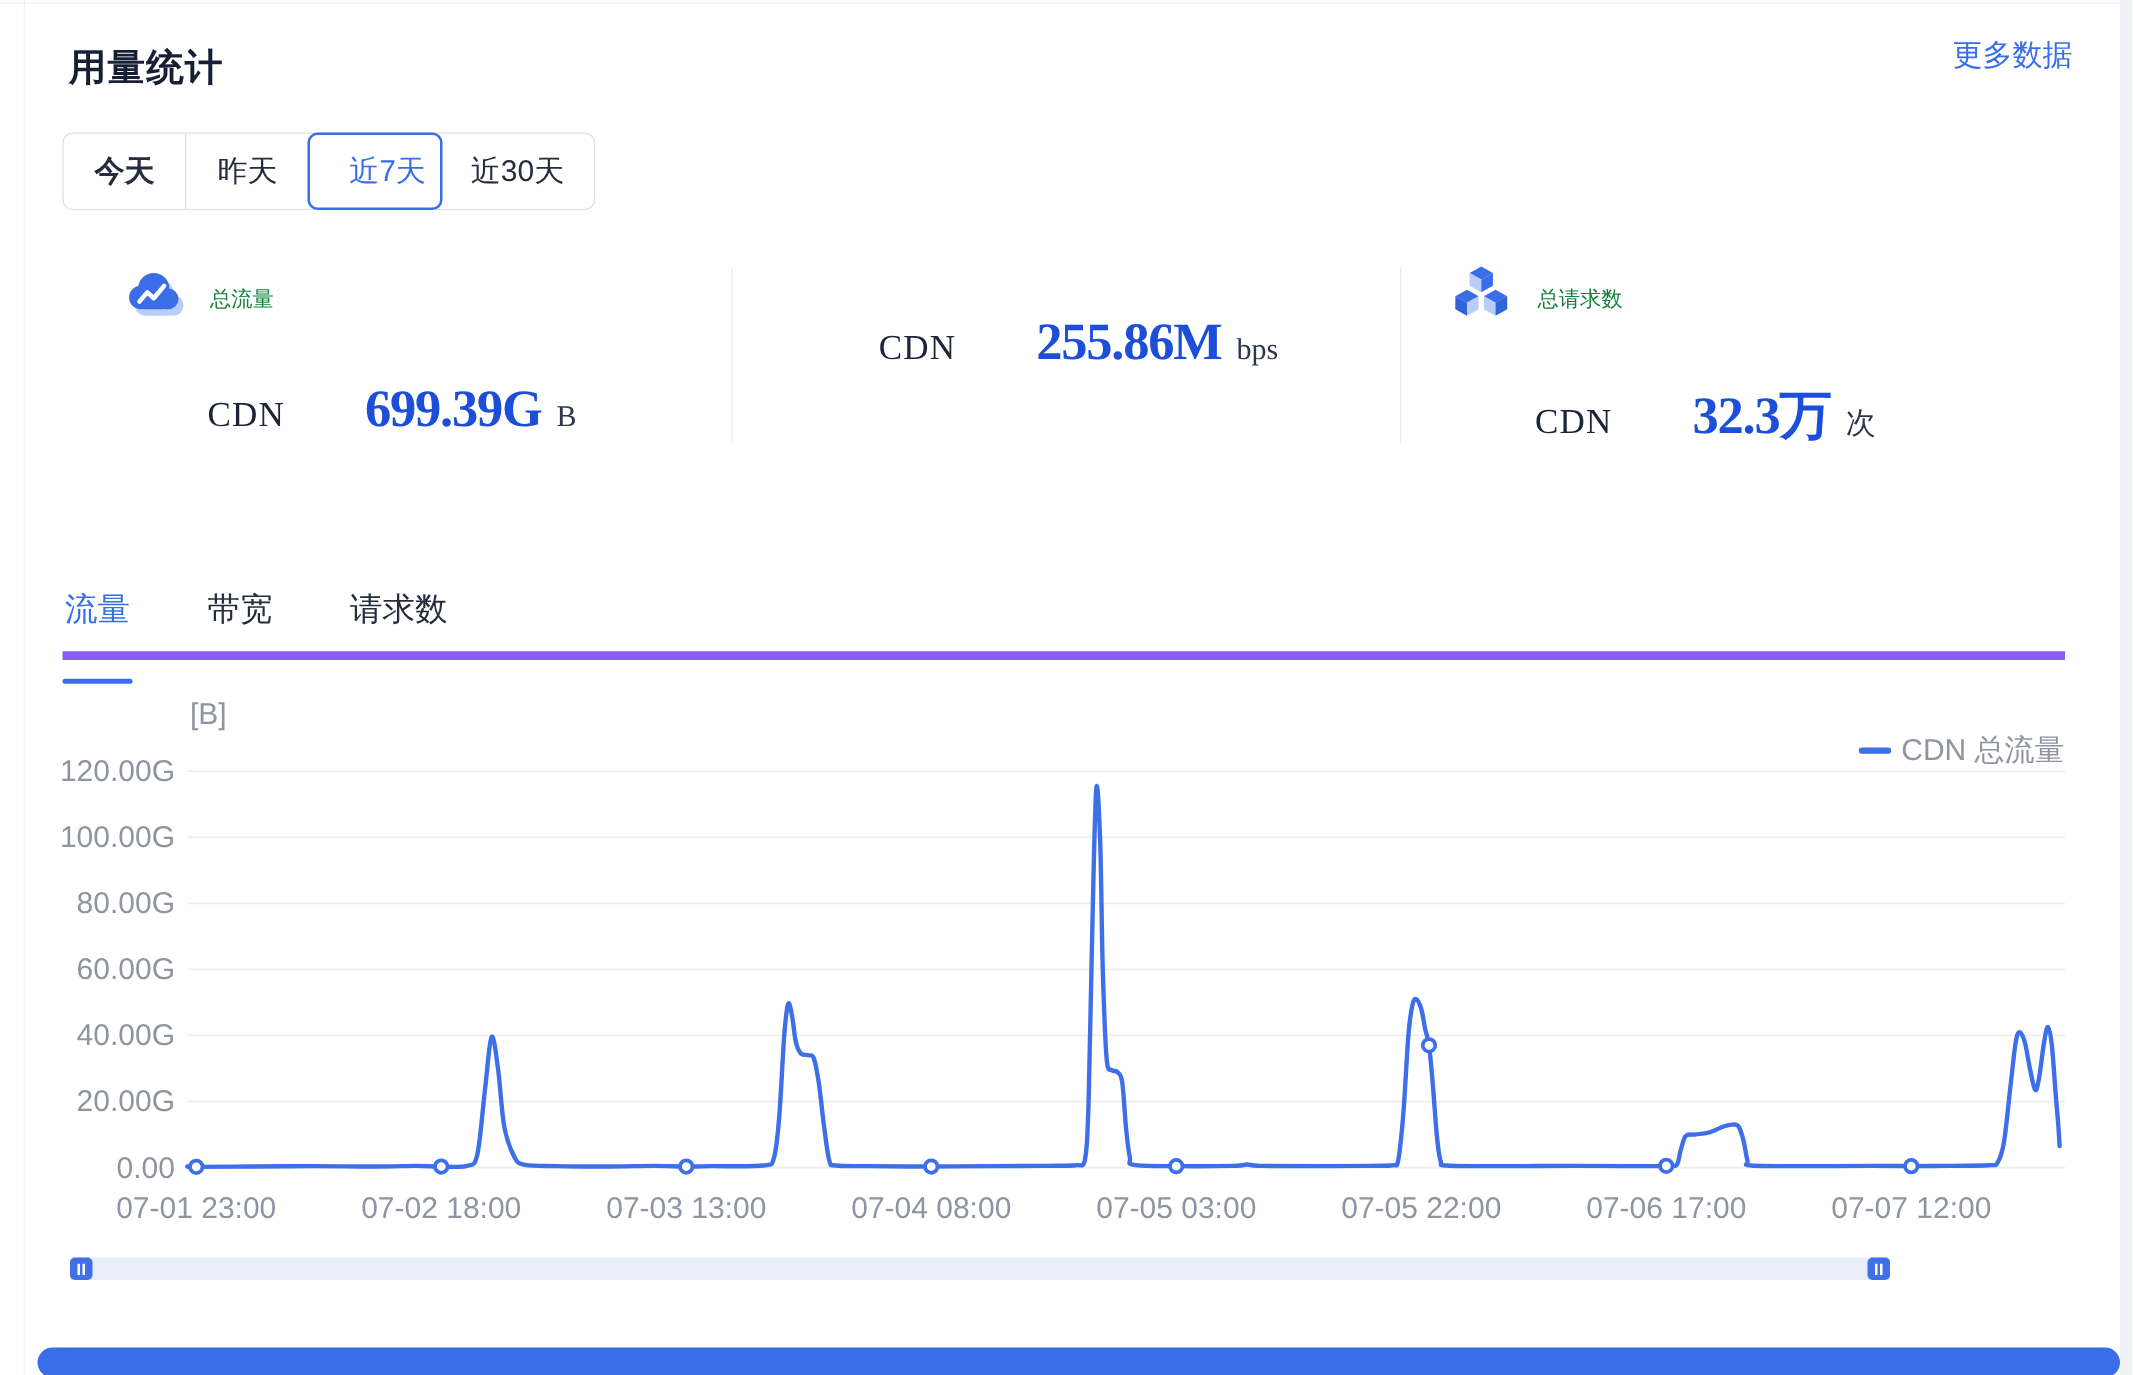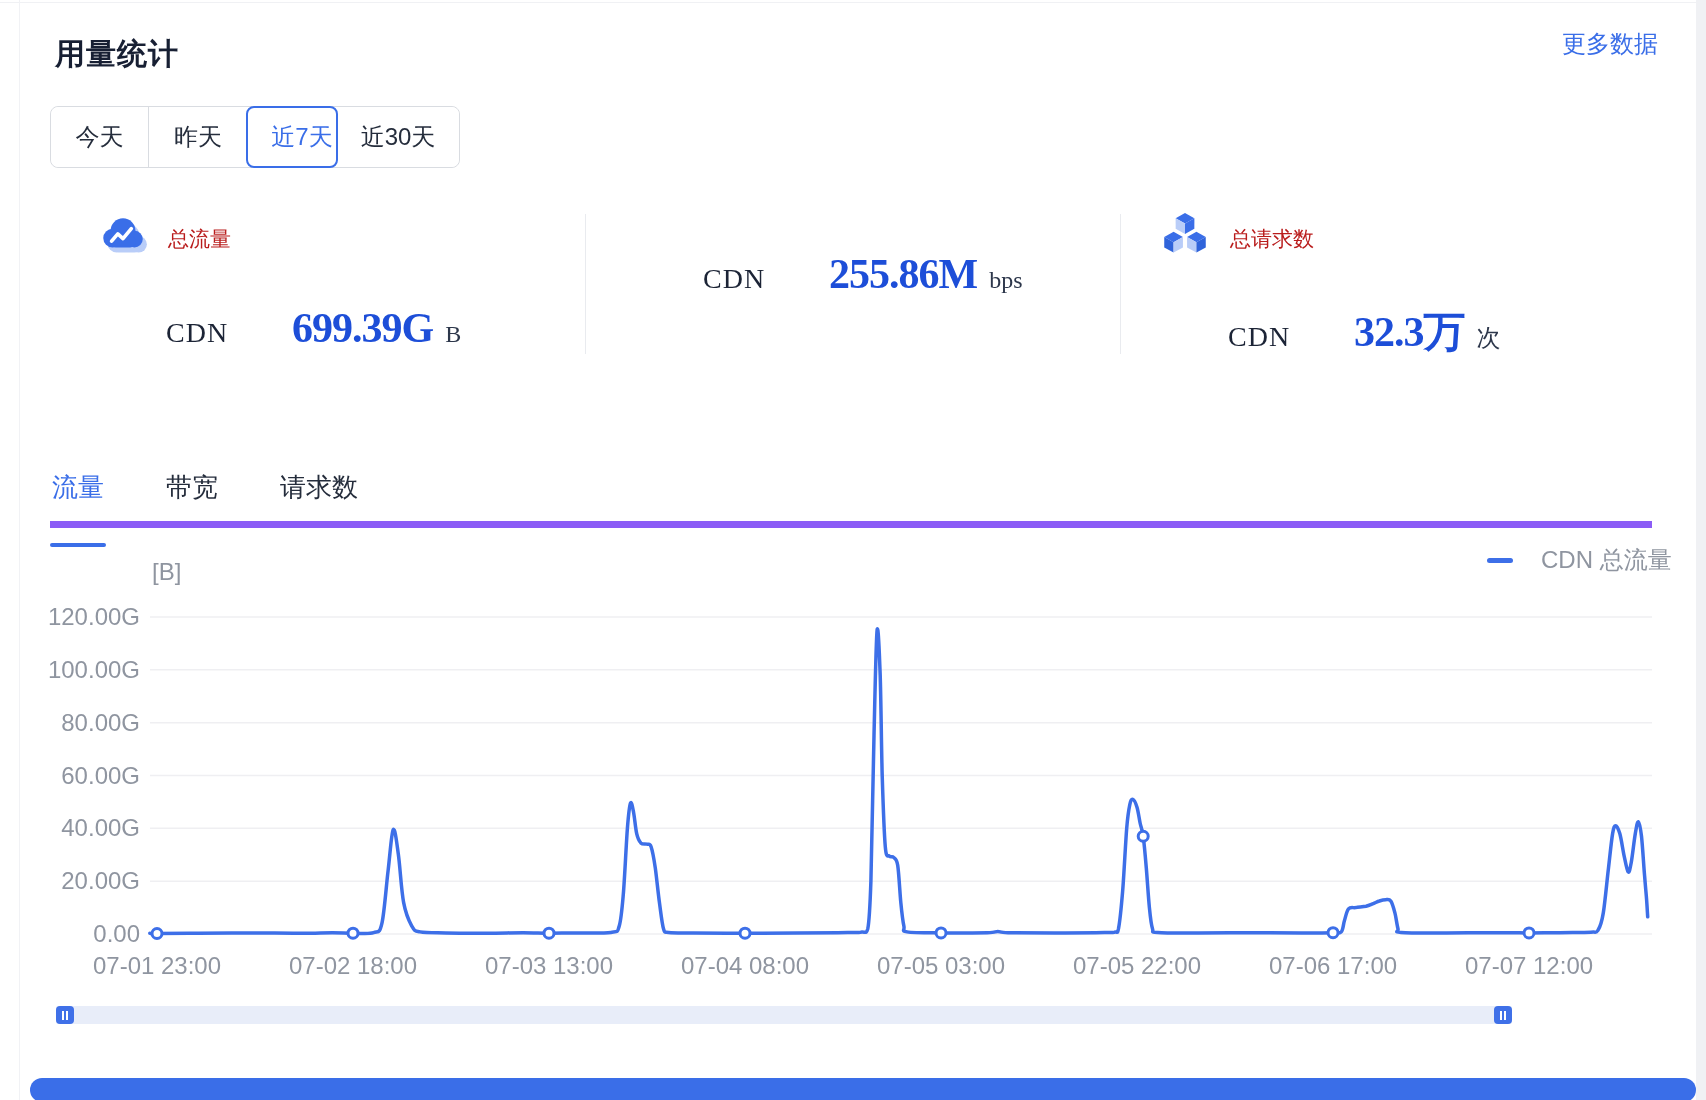--- a/index.html
+++ b/index.html
@@ -10,42 +10,42 @@
   .hairline-left { position:absolute; left:19px; top:0; width:1px; height:100%; background:#f1f2f5; }
   .v-scrollbar { position:absolute; right:0; top:0; width:10px; height:100%; background:#f0f1f4; }
 
   .page-title { position:absolute; left:55px; top:34px; font-size:30px; font-weight:bold; color:#171f33; letter-spacing:1px; }
   .more-link { position:absolute; right:48px; top:28px; font-size:24px; color:#3a6ee8; cursor:pointer; text-decoration:none; }
 
   .range-group { position:absolute; left:50px; top:106px; display:flex; height:62px; border:1px solid #d9dce1; border-radius:8px; background:#fff; }
   .range-btn { display:flex; align-items:center; justify-content:center; font-size:24px; color:#252d3c; cursor:pointer; height:100%; border-left:1px solid #d9dce1; background:#fff; }
   .range-btn:first-child { border-left:none; border-radius:8px 0 0 8px; }
   .range-btn:last-child { border-radius:0 8px 8px 0; }
-  .range-btn.w1{ width:97px; } .range-btn.w2{ width:99px; } .range-btn.w3{ width:92px;padding-left:20px; } .range-btn.w4{ width:122px;text-align:right; }
+  .range-btn.w1{ width:97px;font-weight:bold; } .range-btn.w2{ width:99px; } .range-btn.w3{ width:108px;padding-left:20px; } .range-btn.w4{ width:122px;text-align:right; }
   .range-btn.active { position:relative; border:2px solid #3a6ee8; border-radius:8px; color:#3a6ee8; margin:-1px; height:calc(100% + 2px); z-index:2; }
   .range-btn.active + .range-btn { border-left:none; }
 
   .stat-card { position:absolute; top:212px; }
   .stat-card.c1 { left:96px; } .stat-card.c2 { left:633px; } .stat-card.c3 { left:1158px; }
   .stat-head { display:flex; align-items:center; gap:18px; height:54px; }
-  .stat-label { font-size:21px; color:#b91c1c; }
+  .stat-label { font-size:17px; color:#15803d; }
   .stat-value-row { display:flex; align-items:baseline; margin-top:38px; margin-left:70px;font-family:Liberation Serif, serif; }
   .stat-prod { font-size:28px; color:#1c2436; letter-spacing:1px; width:126px; }
   .stat-value { font-size:42px; font-weight:bold; color:#1d4ed8; letter-spacing:-1px; }
   .stat-unit { font-size:24px; color:#2d374b; margin-left:12px; }
   .stat-divider { position:absolute; top:214px; width:1px; height:140px; background:#e9ebef; }
   .stat-divider.d1 { left:585px; } .stat-divider.d2 { left:1120px; }
 
   .tabs-bar { position:absolute; left:50px; top:470px; width:1602px; height:58px; border-bottom:7px solid #8b5cf6; display:flex; }
   .metric-tab { font-size:26px; color:#252d3c; margin-right:58px; cursor:pointer; position:relative; padding:0 2px; }
   .metric-tab.active { color:#3a6ee8; }
   .metric-tab.active::after { content:""; position:absolute; left:0; right:0; bottom:-26px; height:4px; background:#3a6ee8; border-radius:2px; }
 
   .unit-label { position:absolute; left:152px; top:558px; font-size:24px; color:#8f95a0; }
-  .legend { position:absolute; left:1487px; top:544px; display:flex; align-items:center; gap:28px; }
+  .legend { position:absolute; left:1487px; top:584px; display:flex; align-items:center; gap:8px; }
   .legend-dash { width:26px; height:5px; border-radius:2.5px; background:#3d6fe8; }
   .legend-text { font-size:24px; color:#8f95a0; }
 
   #chart-svg { position:absolute; left:0; top:0; width:1706px; height:1100px; font-family:inherit; }
 
   .datazoom { position:absolute; left:56px; top:1006px; width:1456px; height:18px; background:#e8edf9; border-radius:2px; }
   .dz-handle { position:absolute; top:0; width:18px; height:18px; background:#3f70e8; border-radius:4px; display:flex; align-items:center; justify-content:center; cursor:ew-resize; }
   .dz-handle.left { left:0; } .dz-handle.right { right:0; }
   .dz-handle::before { content:""; width:2px; height:9px; background:#fff; box-shadow:4px 0 0 #fff; margin-right:4px; }
 

